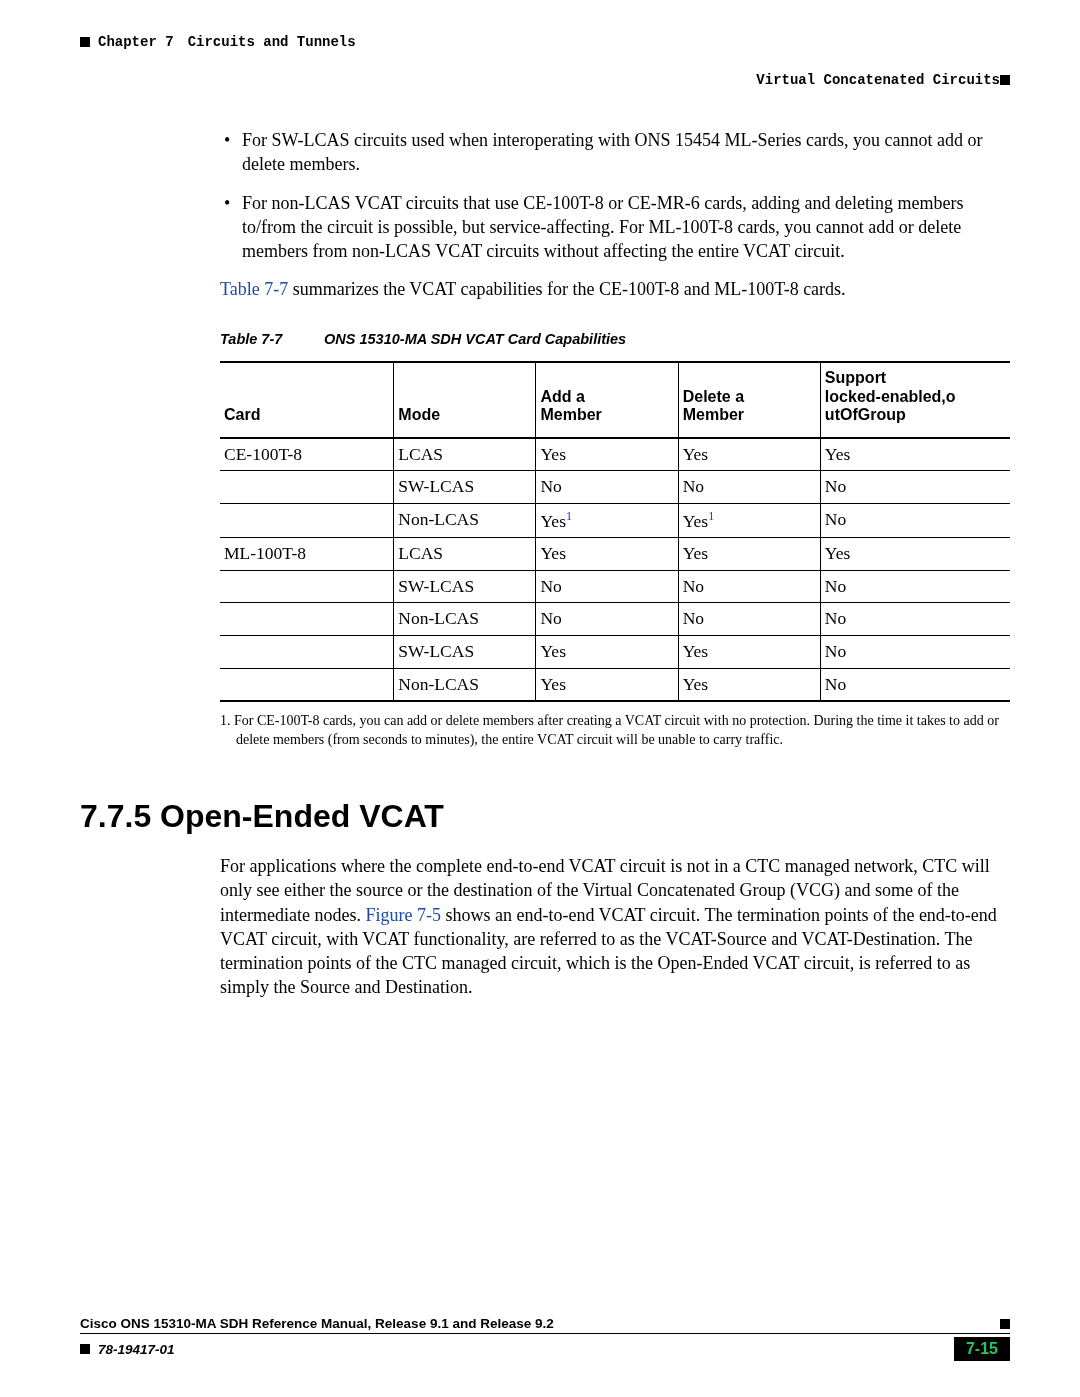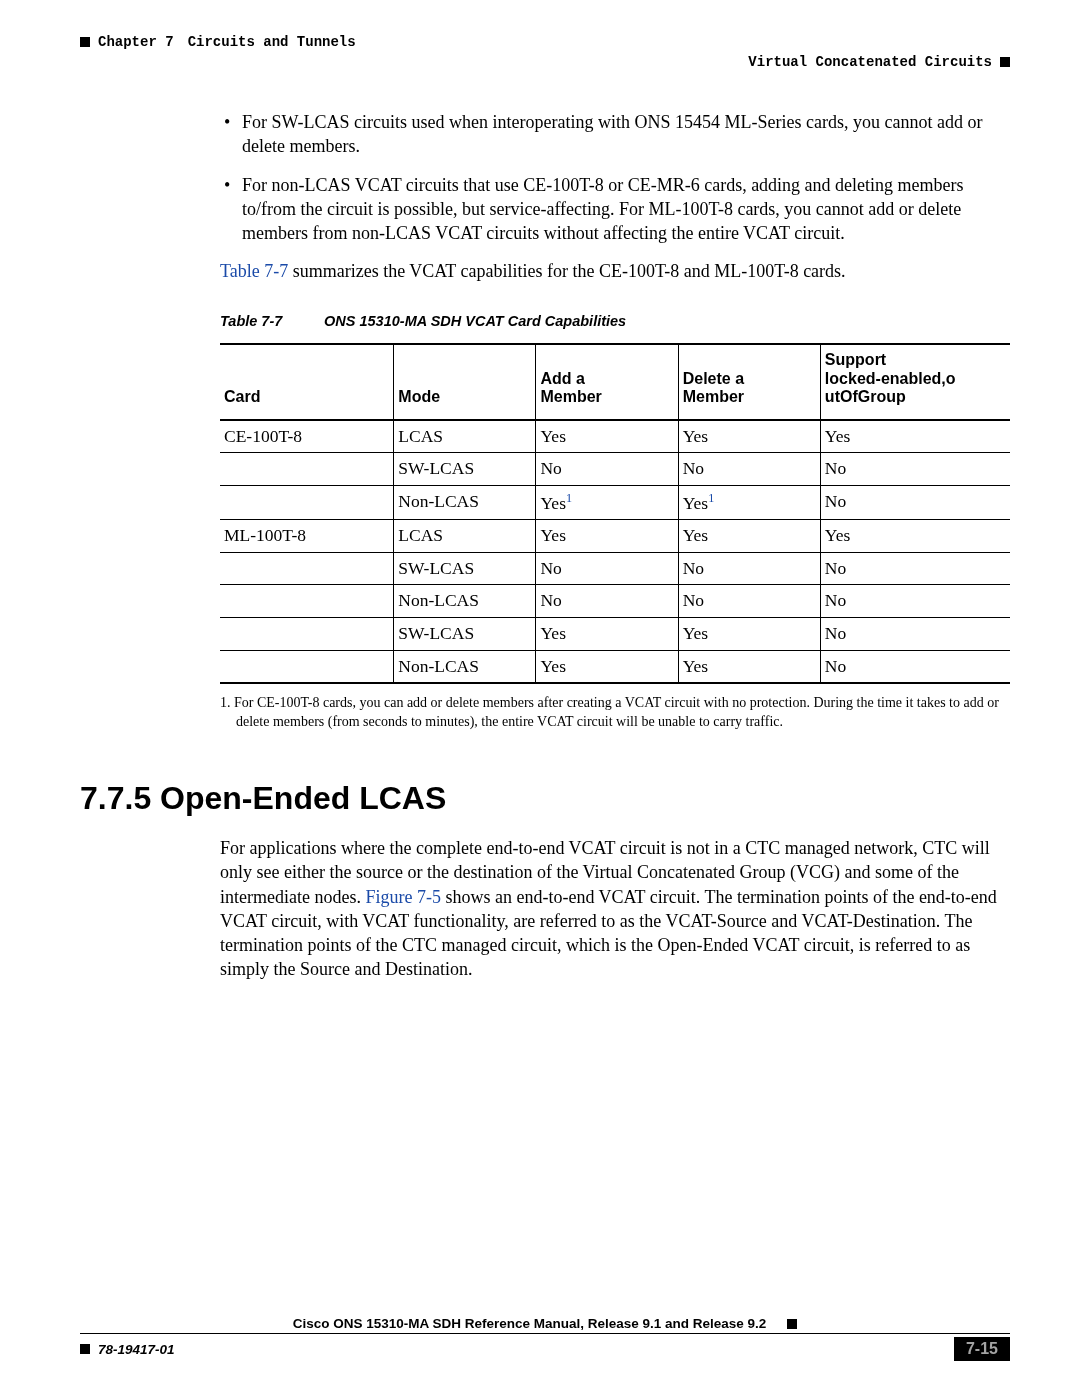--- a/index.html
+++ b/index.html
@@ -19,21 +19,21 @@
   .running-head {
     display: flex;
     justify-content: space-between;
     align-items: flex-start;
     font-family: Liberation Mono, monospace;
     font-weight: bold;
     font-size: 14px;
     margin-bottom: 8px;
   }
   .running-head-left { display:flex; align-items:center; gap:8px; }
-  .running-head-right { display:flex; align-items:center; gap:8px; }
+  .running-head-right { margin-top: 18px; display:flex; align-items:center; }
   .marker {
     width: 10px; height: 10px; background:#000; display:inline-block;
   }
   .content {
     margin-left: 140px;
     margin-top: 40px;
     font-size: 18px;
     line-height: 1.35;
   }
   ul.bullets { list-style: none; padding-left: 0; margin: 0 0 12px 0; }
@@ -88,32 +88,32 @@
     font-size: 32px;
     margin: 46px 0 16px -140px;
   }
   .footer {
     position: absolute;
     left: 80px; right: 70px; bottom: 36px;
     font-family: Arial, Helvetica, sans-serif;
     font-size: 13.5px;
   }
   .footer-top {
-    display:flex; justify-content:center; align-items:center; gap:21px;
+    display:flex; justify-content:space-between; align-items:center; gap:21px;
     font-weight: bold;
     border-bottom: 1.5px solid #000;
     padding-bottom: 2px;
   }
   .footer-bot {
     display:flex; justify-content:space-between; align-items:center;
     padding-top:3px;
   }
   .footer-bot-left { display:flex; align-items:center; gap:8px; font-weight:bold;font-style:italic;}
   .page-badge {
-    background:#000; color:#a3a3a3; padding:3px 12px; font-weight:bold;
+    background:#000; color:#22c55e; padding:3px 12px; font-weight:bold;
     font-size:16px;
   }
   .col-card { width: 22%; }
   .col-mode { width: 18%; }
   .col-add  { width: 18%; }
   .col-del  { width: 18%; }
   .col-sup  { width: 24%; }
 </style>
 </head>
 <body>
@@ -225,21 +225,21 @@
             <td>Yes</td>
             <td>No</td>
           </tr>
         </tbody>
     </table>
 
     <p class="footnote">
       <span>1</span>.&nbsp;<span>For CE-100T-8 cards, you can add or delete members after creating a VCAT circuit with no protection. During the time it takes to add or delete members (from seconds to minutes), the entire VCAT circuit will be unable to carry traffic.</span>
     </p>
 
-    <h2 class="section">7.7.5  Open-Ended LCAS</h2>
+    <h2 class="section">7.7.5  Open-Ended VCAT</h2>
 
     <p style="margin-top:0;">
       <span>For applications where the complete end-to-end VCAT circuit is not in a CTC managed network, CTC will only see either the source or the destination of the Virtual Concatenated Group (VCG) and some of the intermediate nodes. </span><span class="link">Figure 7-5</span><span> shows an end-to-end VCAT circuit. The termination points of the end-to-end VCAT circuit, with VCAT functionality, are referred to as the VCAT-Source and VCAT-Destination. The termination points of the CTC managed circuit, which is the Open-Ended VCAT circuit, is referred to as simply the Source and Destination.</span>
     </p>
 
   </div>
 
   <div class="footer">
     <div class="footer-top">
       <span>Cisco ONS 15310-MA SDH Reference Manual, Release 9.1 and Release 9.2</span>

